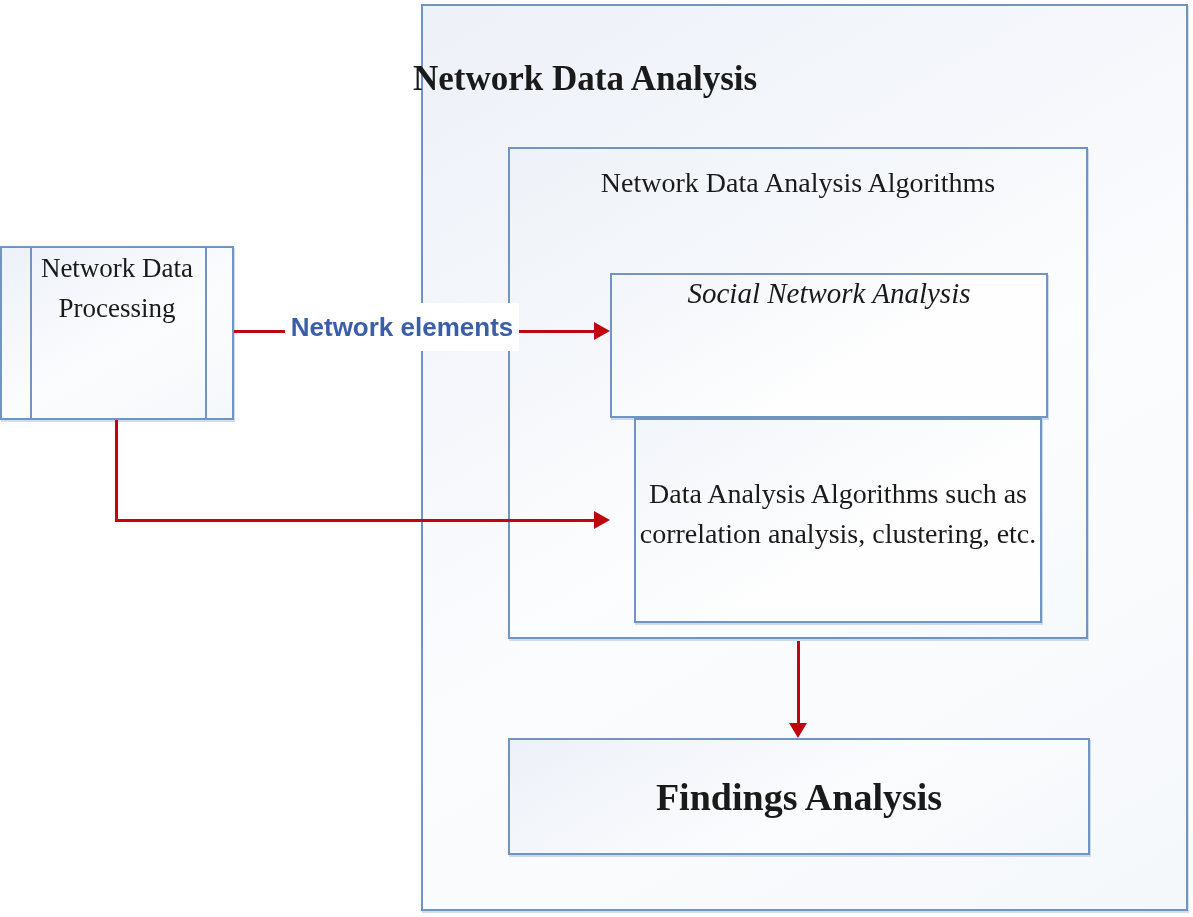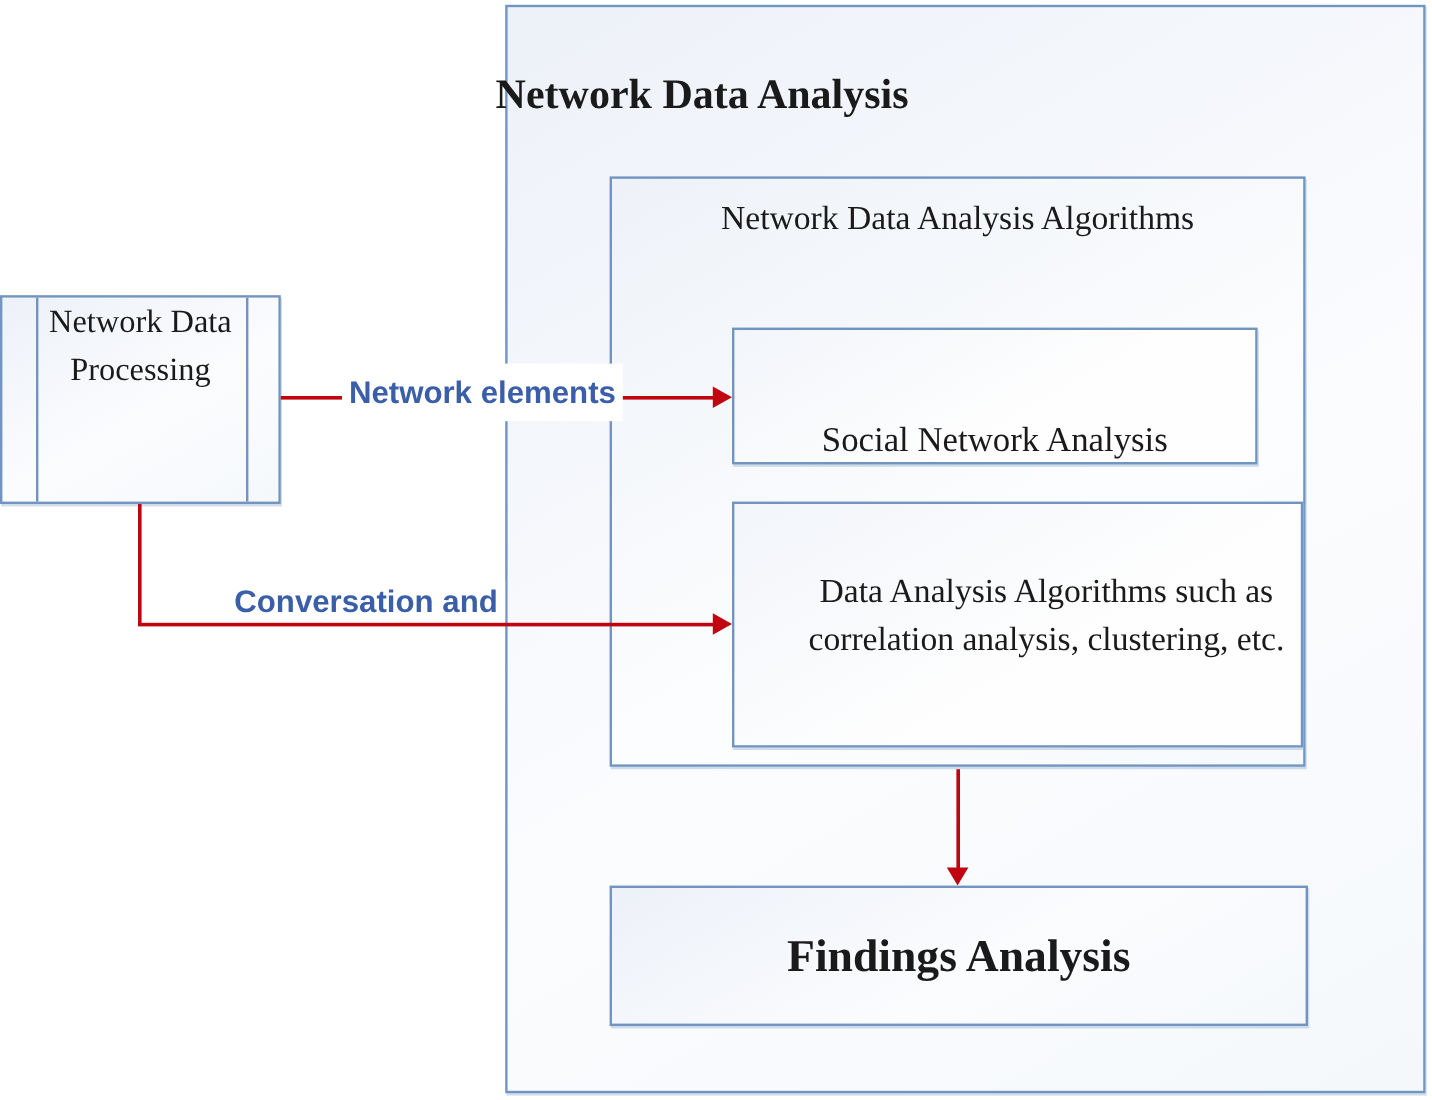--- a/index.html
+++ b/index.html
@@ -24,26 +24,26 @@
   .outer-title{
     position:absolute;left:413px;top:16px;z-index:2;
     font-size:35px;font-weight:bold;line-height:44px;white-space:nowrap;margin-top:41px;
   }
   .algorithms-box{left:508px;top:147px;width:580px;height:492px;z-index:2;
     background:linear-gradient(150deg,#eef2f8 0%,#fcfdfe 60%,#f6f9fc 100%);}
   .algorithms-title{
     position:absolute;left:0;top:14px;width:100%;text-align:center;
     font-size:28px;font-weight:normal;line-height:40px;white-space:nowrap;
   }
-  .sna-box{left:610px;top:273px;width:438px;height:114px;z-index:3;
-    display:flex;align-items:flex-end;justify-content:center;
-    background:linear-gradient(150deg,#f2f5fa 0%,#fefefe 60%);}
+  .sna-box{left:610px;top:273px;width:438px;height:145px;z-index:3;
+    display:flex;align-items:flex-start;justify-content:center;
+    background:linear-gradient(150deg,#f2f5fa 0%,#fefefe 60%);font-style:italic;}
   .sna-label{font-size:29px;line-height:36px;}
-  .data-box{left:610px;top:418px;width:476px;height:205px;z-index:3;
-    display:flex;align-items:center;justify-content:flex-end;
+  .data-box{left:634px;top:418px;width:408px;height:205px;z-index:3;
+    display:flex;align-items:center;justify-content:flex-start;
     background:linear-gradient(150deg,#f2f5fa 0%,#fefefe 60%);}
   .data-label{font-size:28px;line-height:40px;text-align:center;width:424px;margin-top:-14px;}
   .findings-box{left:508px;top:738px;width:582px;height:117px;z-index:2;
     display:flex;align-items:center;justify-content:center;}
   .findings-label{font-size:38px;font-weight:bold;}
   .processing-box{left:0px;top:246px;width:234px;height:174px;z-index:2;
     display:flex;align-items:flex-start;justify-content:center;}
   .processing-bar{position:absolute;top:0;bottom:0;width:2px;background:var(--border);}
   .processing-bar.left{left:28px;}
   .processing-bar.right{left:203px;}
@@ -108,14 +108,13 @@
 <div class="hline" style="left:115px;top:519px;width:481px;height:3px;"></div>
 <div class="arr-right" style="left:594px;top:511px;"></div>
 
 <div class="vline" style="left:797px;top:641px;width:3px;height:84px;"></div>
 <div class="arr-down" style="left:789px;top:723px;"></div>
 
 <div class="flow-label label-network-elements">
   <span class="lbl-bg">Network elements</span>
 </div>
 <div class="flow-label label-conversation">
-  <span class="line1"><span class="lbl-bg">Conversation and</span></span>
 </div>
 
 </body></html>

